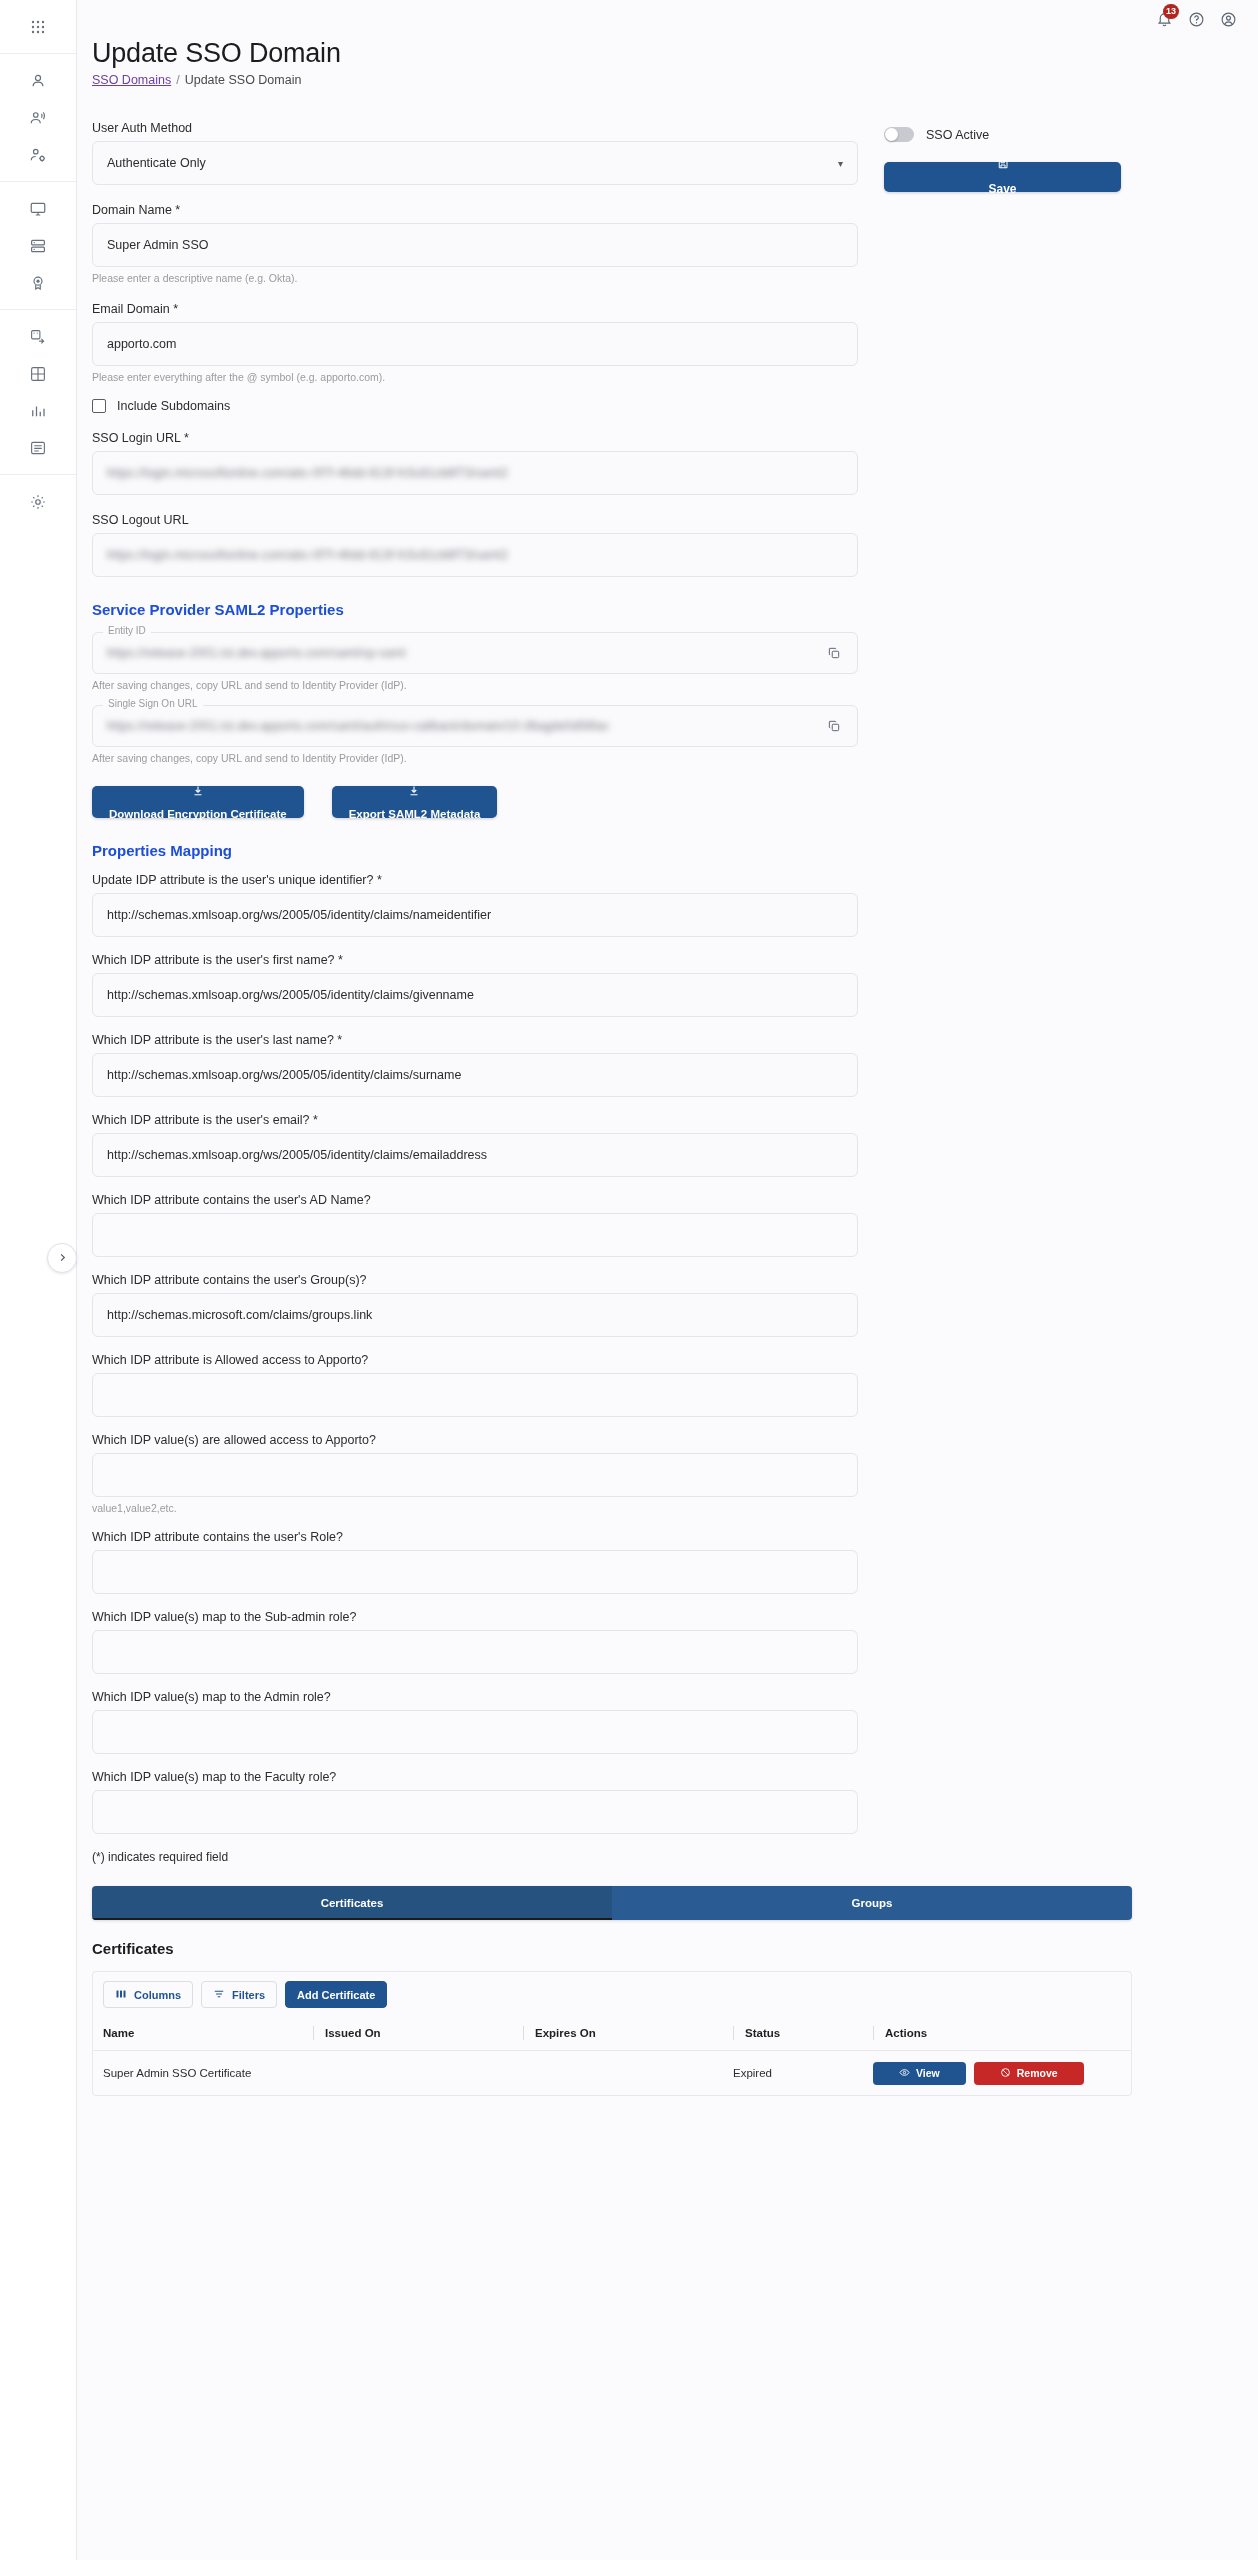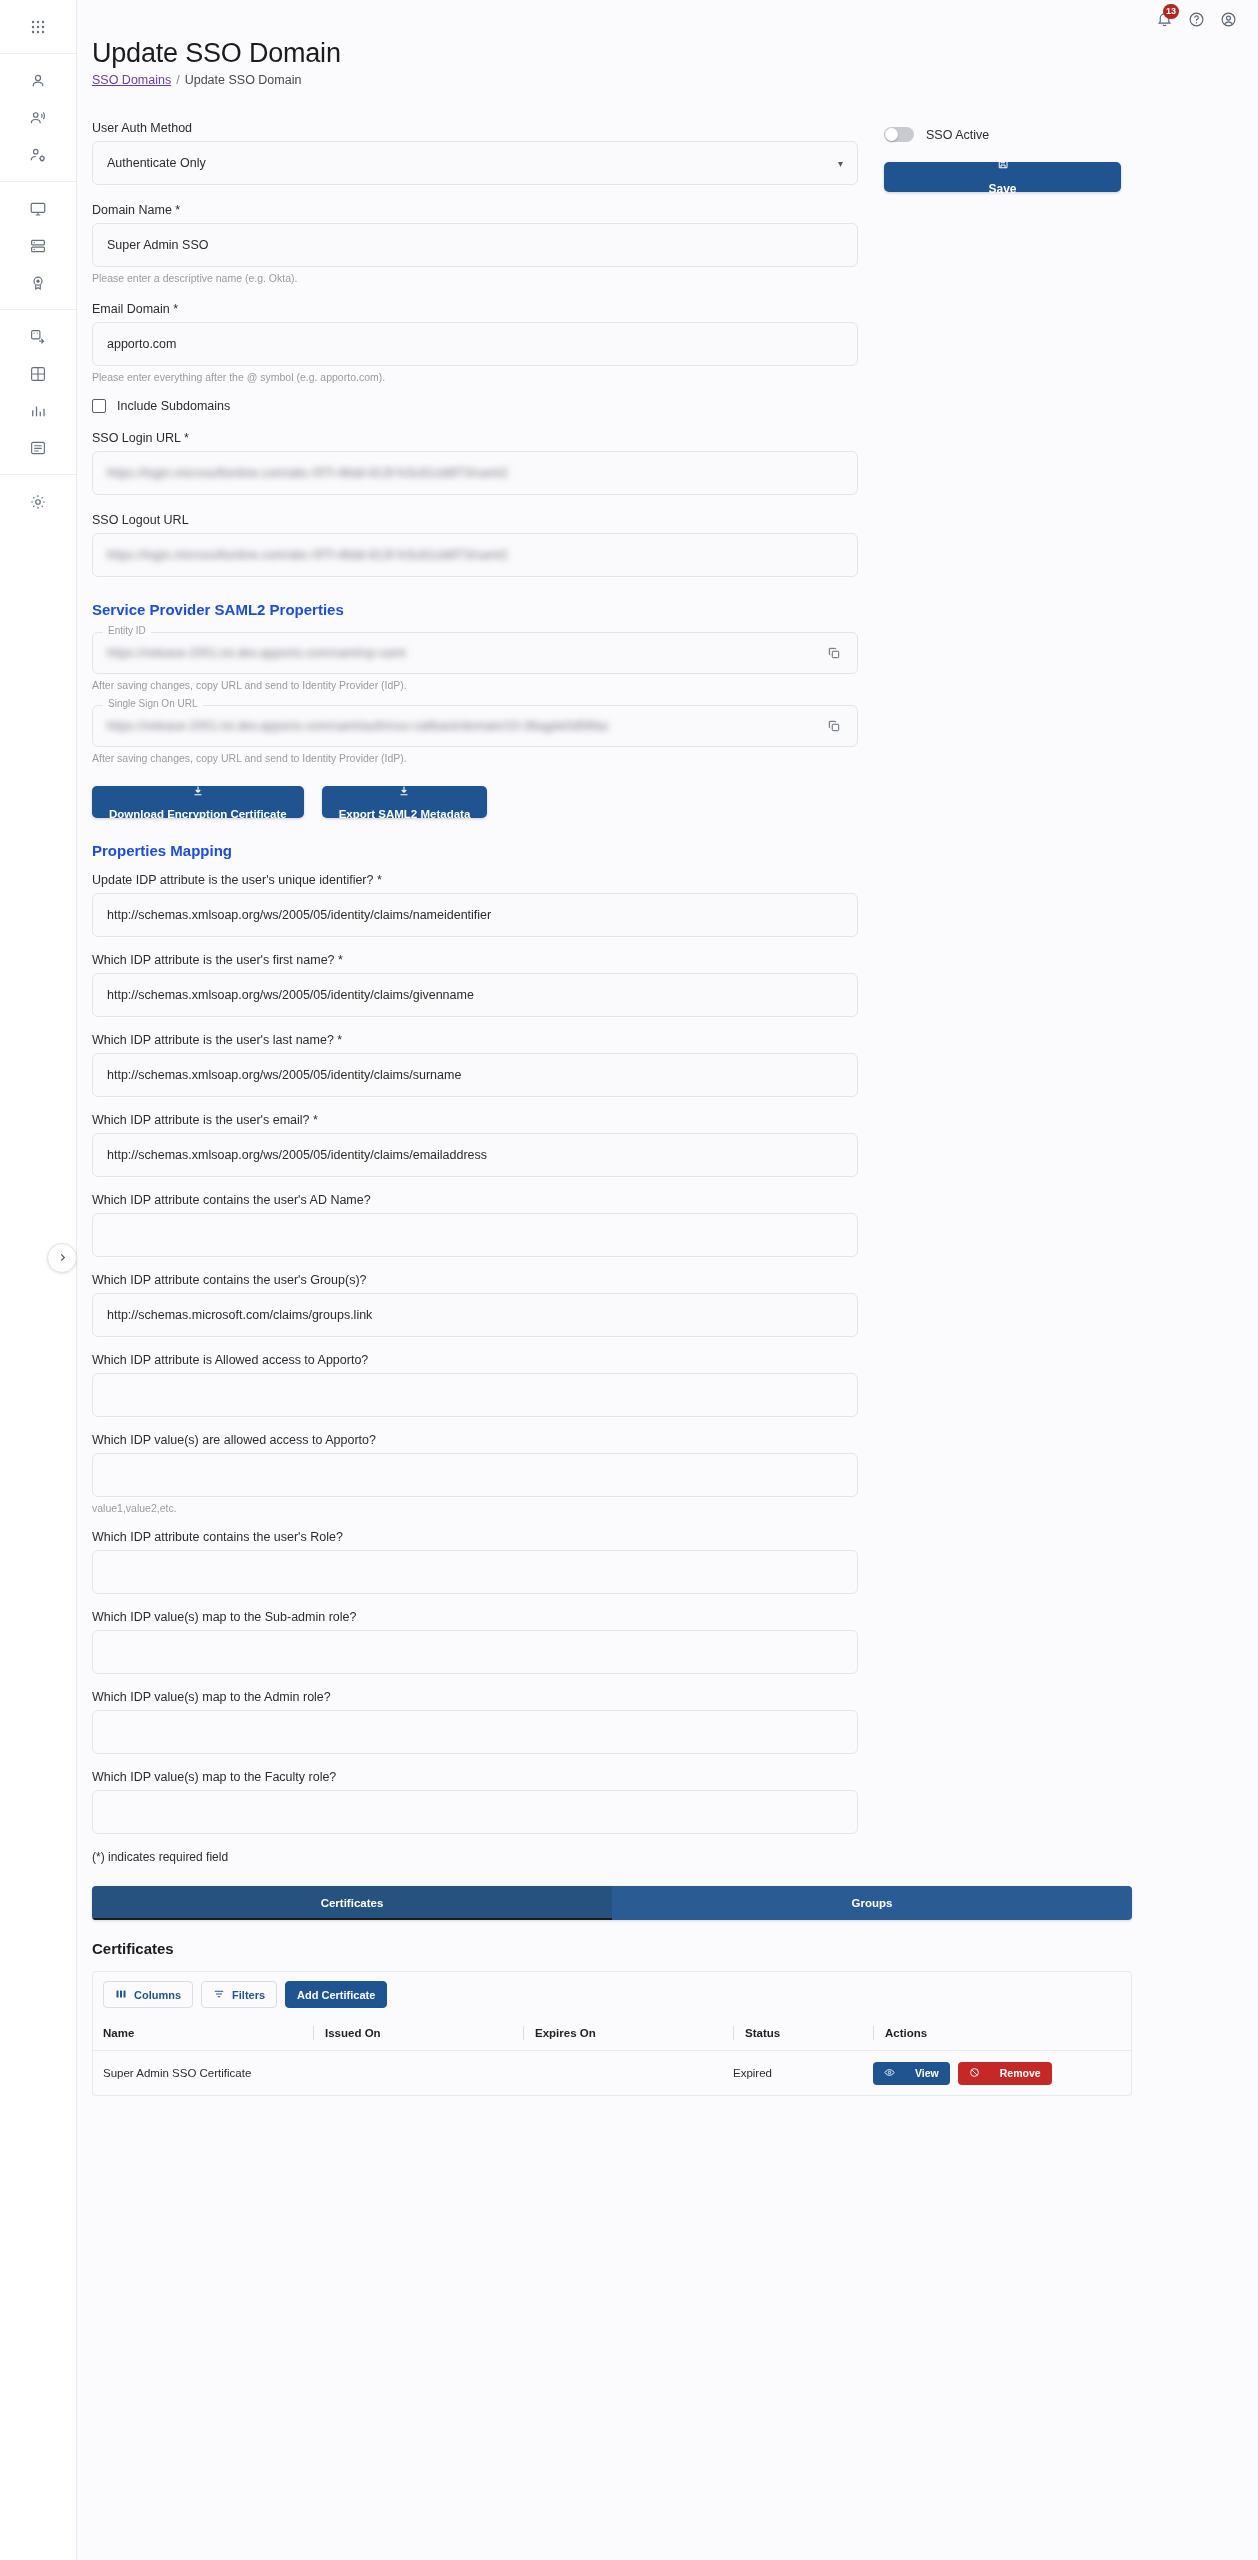--- a/index.html
+++ b/index.html
@@ -121,21 +121,21 @@
     cursor: pointer; flex: 0 0 auto;
   }
 
   
   .btn {
     display: inline-flex; align-items: center; justify-content: center; gap: 9px;
     border: none; border-radius: 5px; cursor: pointer;
     font-family: inherit; font-weight: 700; flex-direction: column;
   }
   .btn-primary { background: #1f5490; color: #fff; }
-  .btn-row { display: flex; gap: 18px; margin: 22px 0 10px 0; }
+  .btn-row { display: flex; gap: 28px; margin: 22px 0 10px 0; }
   .btn-dl { height: 32px; padding: 0 17px; font-size: 11.5px; box-shadow: 0 1px 3px rgba(0,0,0,.18); }
   .btn-save { width: 237px; height: 30px; font-size: 12px; box-shadow: 0 1px 3px rgba(0,0,0,.18); }
 
   
   .toggle-row { display: flex; align-items: center; gap: 12px; margin-bottom: 14px; }
   .toggle {
     width: 30px; height: 15px; border-radius: 8px; background: #c9c9d2;
     position: relative; cursor: pointer;
   }
   .toggle .knob {
@@ -190,22 +190,22 @@
   .th .vdiv { width: 1px; height: 14px; background: #dcdce3; margin-right: 11px; }
   .col-name    { width: 210px; }
   .col-issued  { width: 210px; }
   .col-expires { width: 210px; }
   .col-status  { width: 140px; }
   .col-actions { flex: 1; }
 
   .tbl-row { display: flex; align-items: center; height: 44px; padding: 0 10px; font-size: 11.5px; color: #2c2c2c; }
   .td { display: flex; align-items: center; height: 100%; }
   .pill {
-    display: inline-flex; align-items: center; gap: 20px;
-    height: 23px; padding: 0 11px; border-radius: 4px;
+    display: inline-flex; align-items: center; gap: 6px;
+    height: 23px; padding: 0 26px; border-radius: 4px;
     font-size: 10.5px; font-weight: 700; color: #fff; cursor: pointer;
   }
   .pill.view { background: #1f5490; }
   .pill.remove { background: #c62828; margin-left: 8px; }
 </style>
 </head>
 <body>
 
 <nav class="rail">
   <div class="rail-group">

